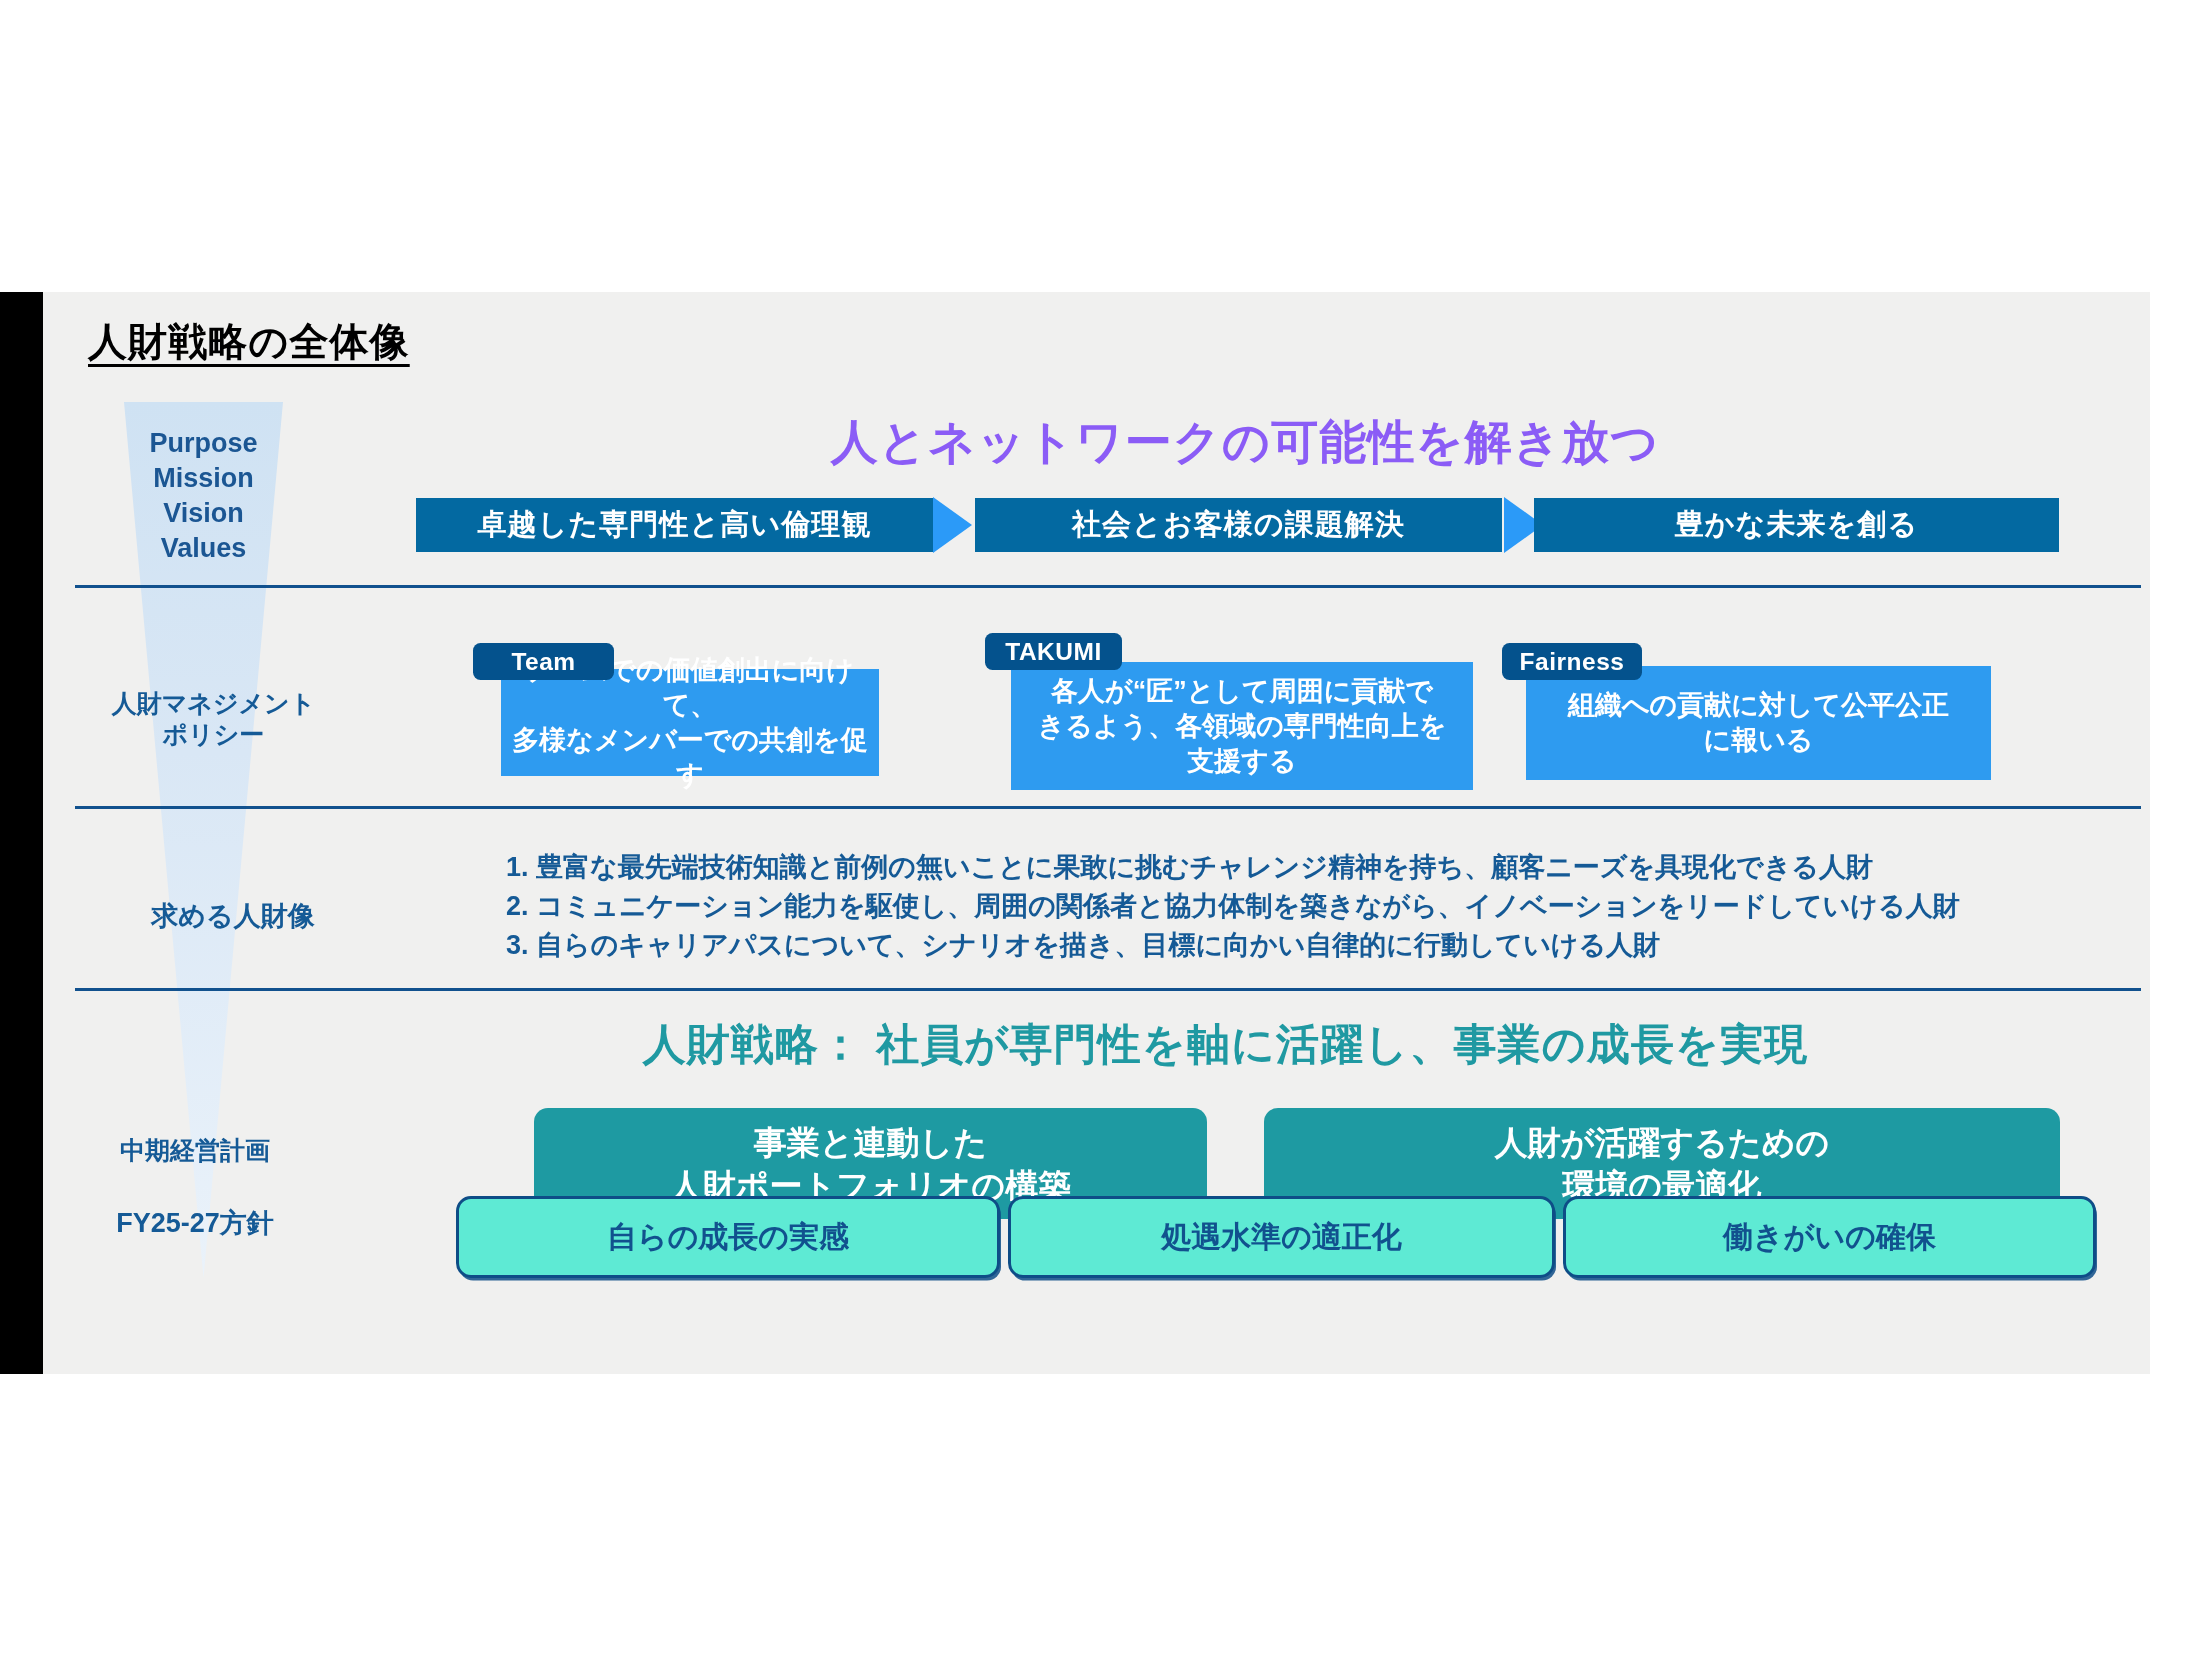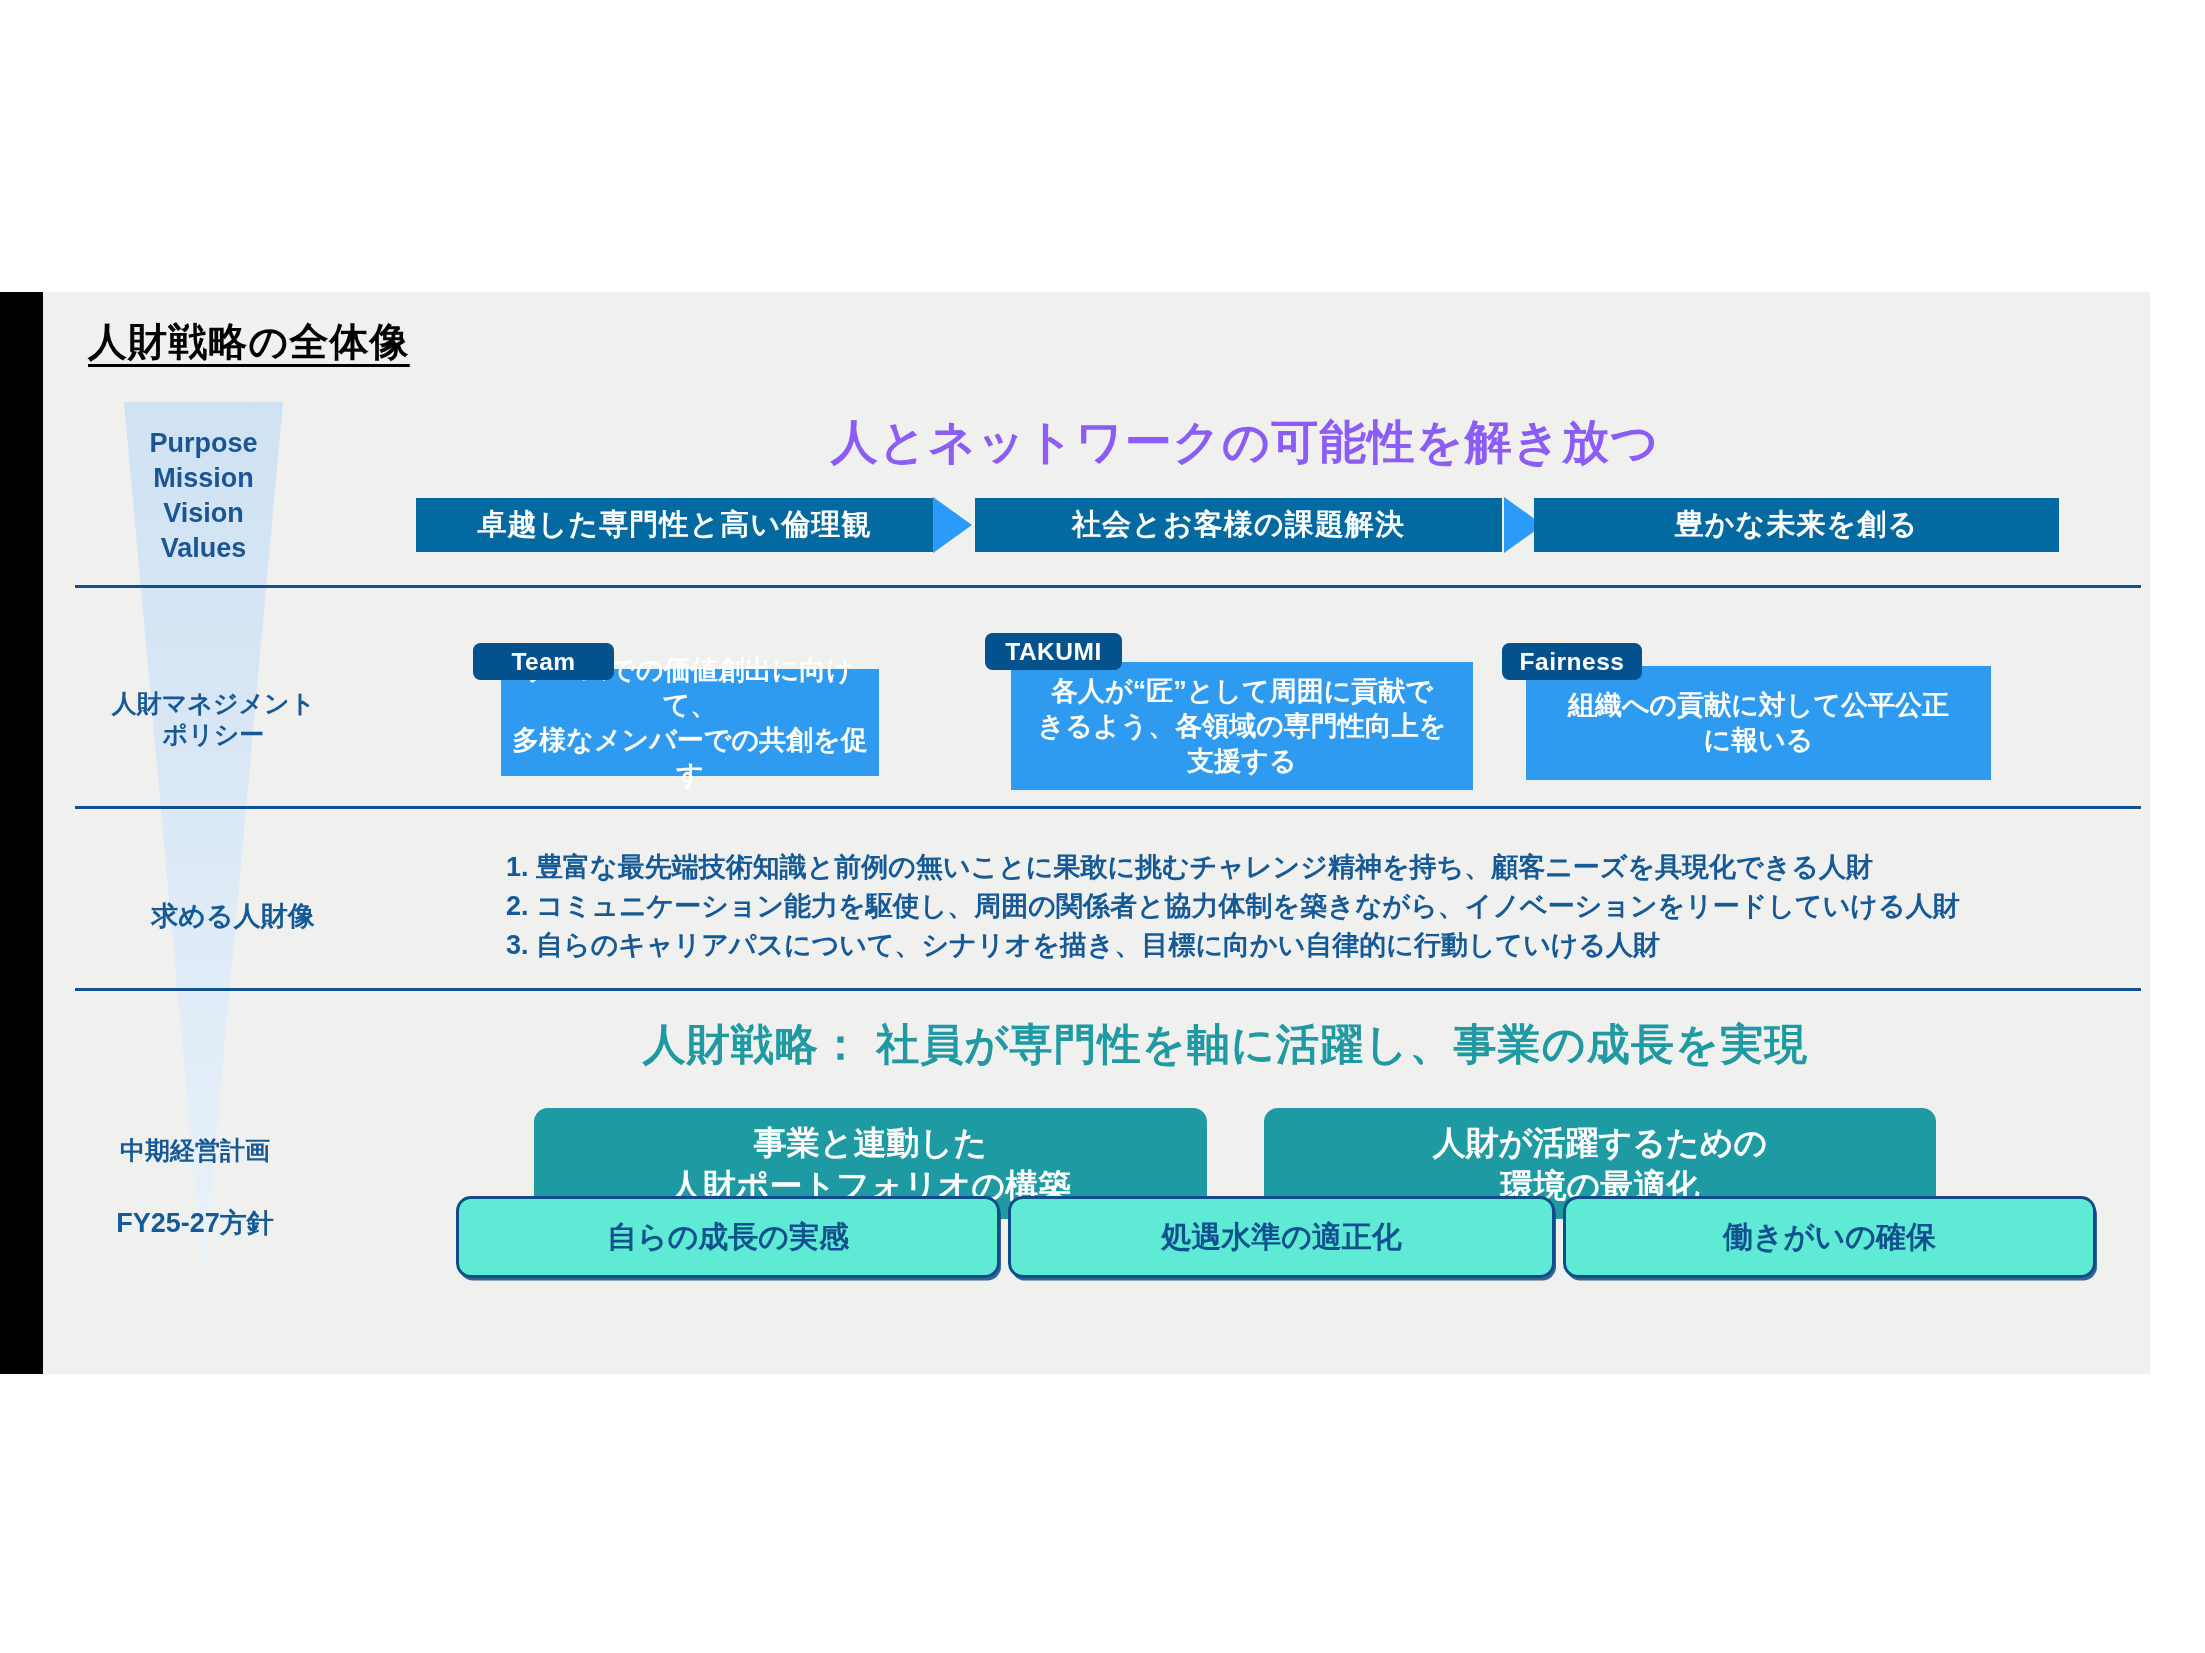--- a/index.html
+++ b/index.html
@@ -92,21 +92,21 @@
     font-size:43px; font-weight:bold; color:#1F99A2; letter-spacing:1.1px;
   }
 
   .pillar {
     top:1108px; height:111px; background:#1E9AA2; border-radius:14px;
     color:#ffffff; font-weight:bold; text-align:center;
     display:flex; align-items:center; justify-content:center;
     font-size:33px; line-height:43px; white-space:pre-line;
   }
   .pillar-1 { left:534px; width:673px; }
-  .pillar-2 { left:1264px; width:672px; }
+  .pillar-2 { left:1264px; width:796px; }
 
   .outcome {
     top:1196px; height:76px; background:#5eead4;
     border:3.7px solid #0E4D87; border-radius:15px;
     color:#11518E; font-weight:bold;
     display:flex; align-items:center; justify-content:center;
     font-size:30px; box-shadow:2.1px 3.7px 0 -1.1px rgba(14,77,135,0.85);
   }
   .outcome-1 { left:456px;  width:538px; }
   .outcome-2 { left:1008px; width:541px; }

